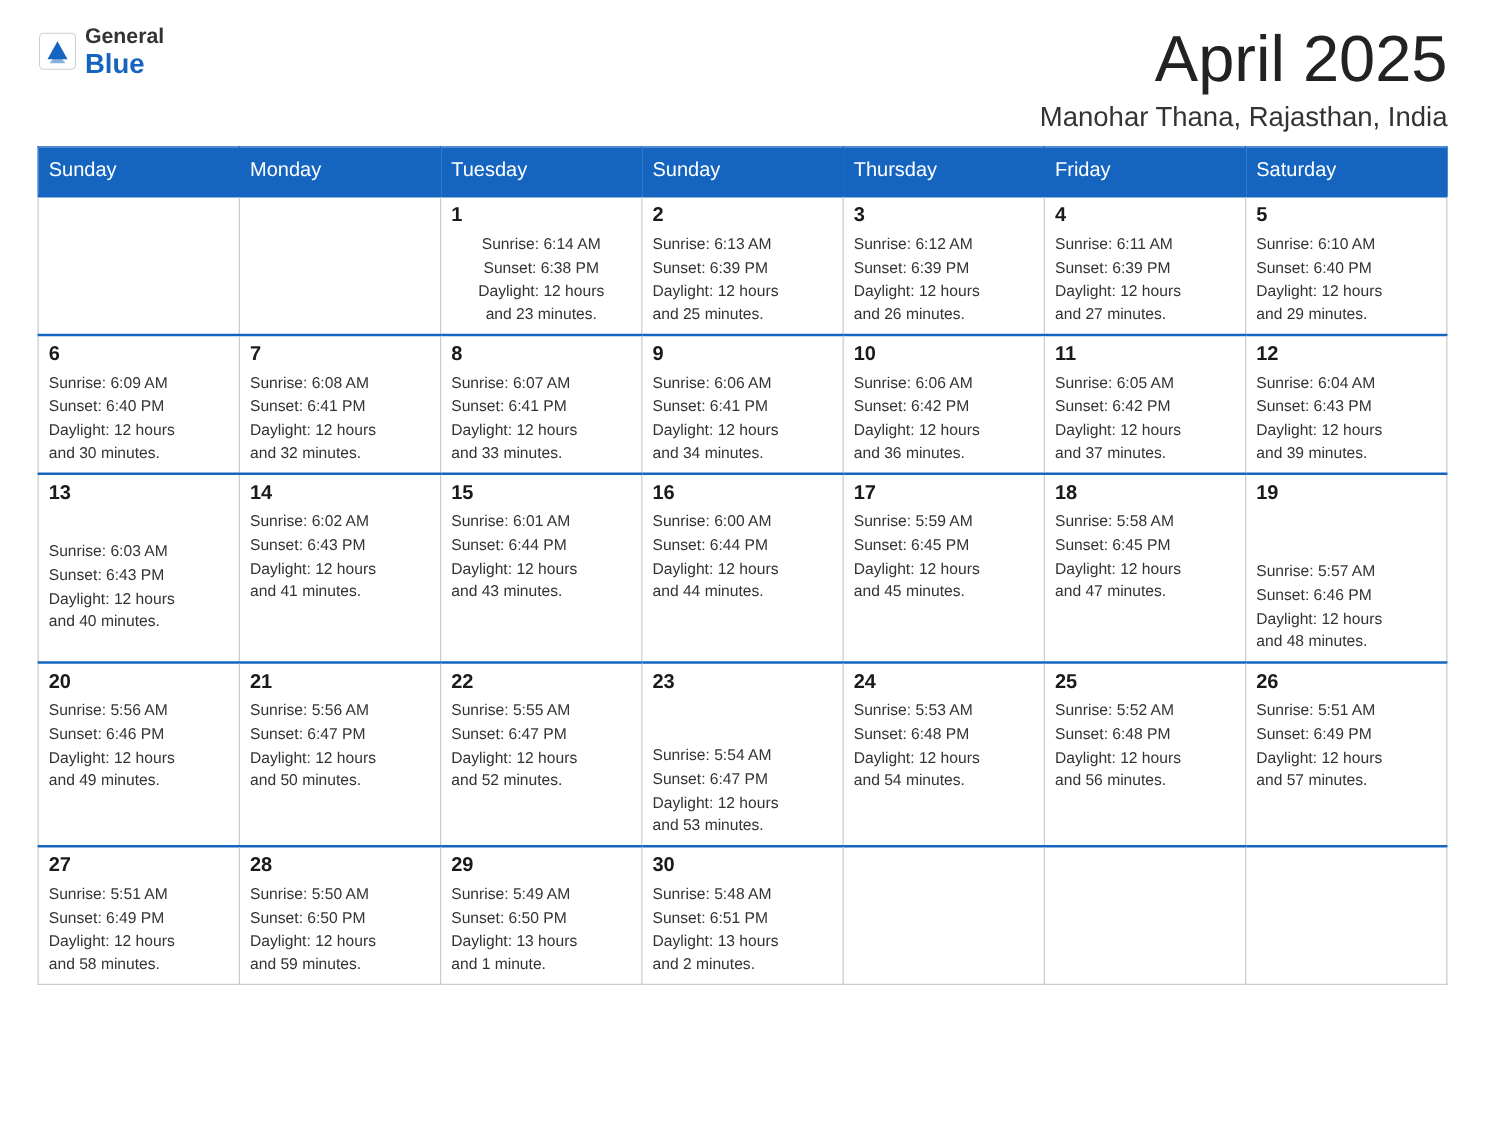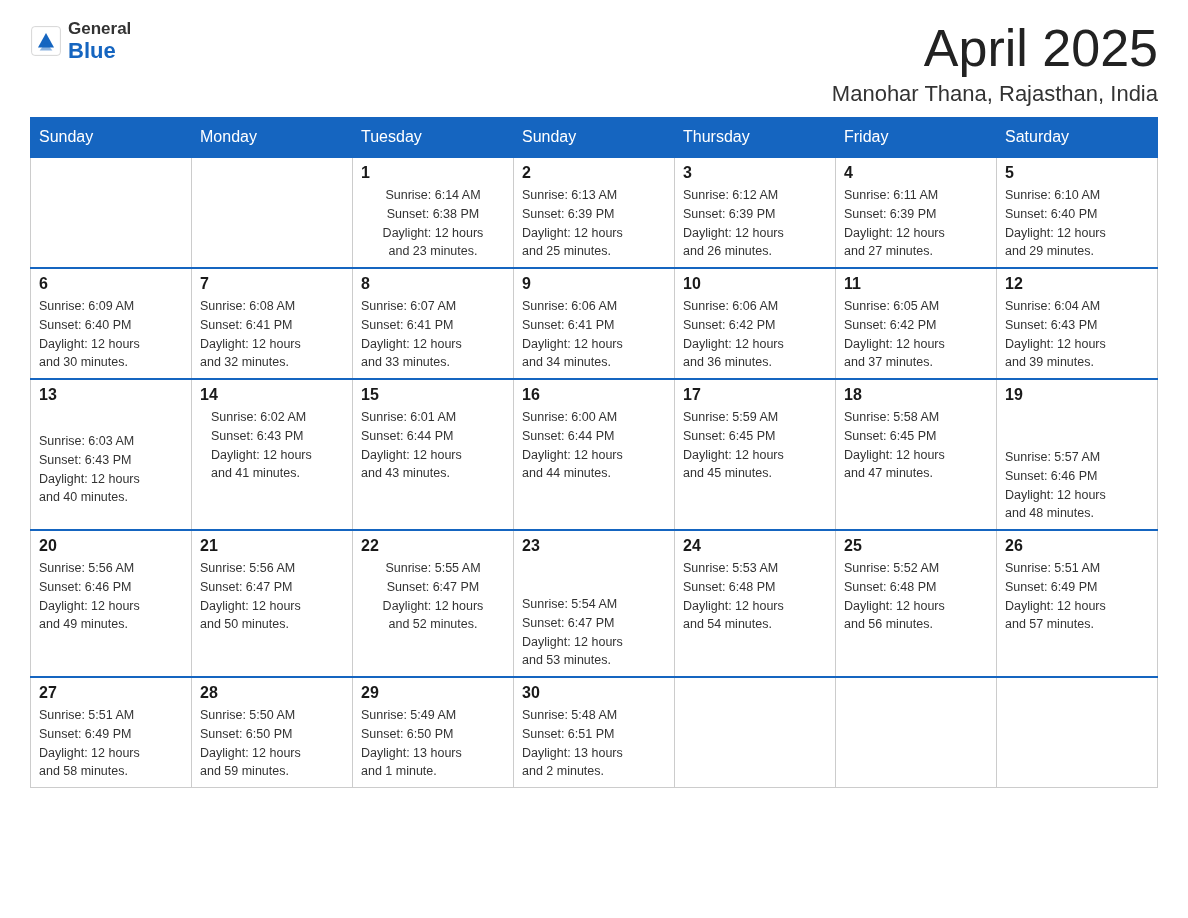--- a/index.html
+++ b/index.html
@@ -221,21 +221,21 @@
       <tr class="week-row">
         <td>
           <div class="day-number">13</div>
           <div class="day-info" style="white-space: pre-line; margin-top: 28px;">Sunrise: 6:03 AM
 Sunset: 6:43 PM
 Daylight: 12 hours
 and 40 minutes.</div>
         </td>
         <td>
           <div class="day-number">14</div>
-          <div class="day-info" style="white-space: pre-line; margin-left: 11px;">Sunrise: 6:02 AM
+          <div class="day-info" style="white-space: pre-line;">Sunrise: 6:02 AM
 Sunset: 6:43 PM
 Daylight: 12 hours
 and 41 minutes.</div>
         </td>
         <td>
           <div class="day-number">15</div>
           <div class="day-info" style="white-space: pre-line;">Sunrise: 6:01 AM
 Sunset: 6:44 PM
 Daylight: 12 hours
 and 43 minutes.</div>
@@ -279,21 +279,21 @@
         </td>
         <td>
           <div class="day-number">21</div>
           <div class="day-info" style="white-space: pre-line;">Sunrise: 5:56 AM
 Sunset: 6:47 PM
 Daylight: 12 hours
 and 50 minutes.</div>
         </td>
         <td>
           <div class="day-number">22</div>
-          <div class="day-info" style="white-space: pre-line; text-align: center;">Sunrise: 5:55 AM
+          <div class="day-info" style="white-space: pre-line;">Sunrise: 5:55 AM
 Sunset: 6:47 PM
 Daylight: 12 hours
 and 52 minutes.</div>
         </td>
         <td>
           <div class="day-number">23</div>
           <div class="day-info" style="white-space: pre-line; margin-top: 40px;">Sunrise: 5:54 AM
 Sunset: 6:47 PM
 Daylight: 12 hours
 and 53 minutes.</div>

